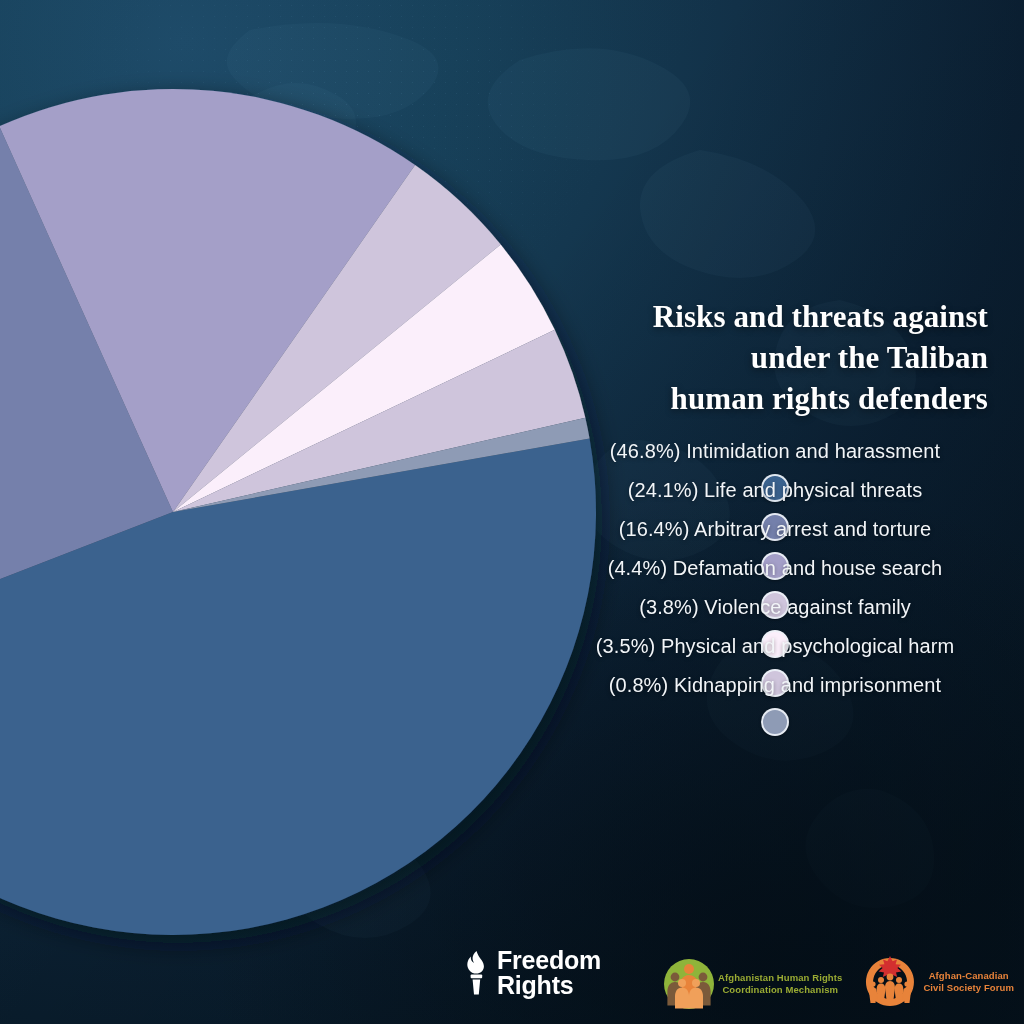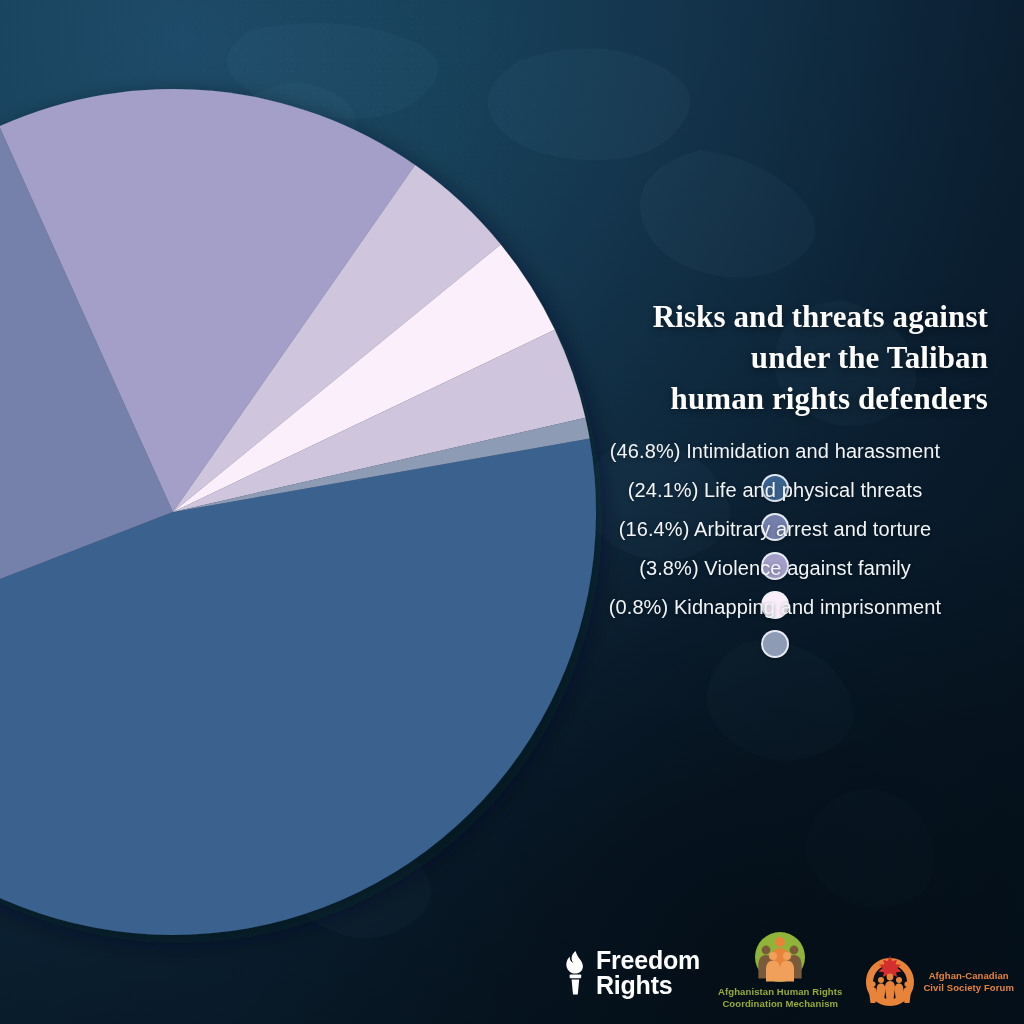--- a/index.html
+++ b/index.html
@@ -119,21 +119,21 @@
   .fh-logo { gap: 8px; align-items: center; padding-bottom: 12px; }
   .fh-text {
     color: #ffffff;
     font-weight: bold;
     font-size: 25px;
     line-height: 1.0;
     letter-spacing: -0.2px;
   }
   .fh-text div { display: block; }
 
-  .ahrcm-logo { flex-direction: column; align-items: center; gap: 3px; }
+  .ahrcm-logo { flex-direction: row; align-items: center; gap: 3px; margin-left: 44px; }
   .ahrcm-text {
     color: #9aab33;
     font-weight: bold;
     font-size: 9.5px;
     line-height: 1.25;
     text-align: center;
     letter-spacing: 0.1px;
   }
 
   .acsf-logo { flex-direction: row; align-items: center; gap: 3px; }
@@ -205,22 +205,30 @@
       </div>
       <div class="legend-row">
         <span class="legend-label">(24.1%) Life and physical threats</span>
         <span class="legend-swatch" style="background: rgb(116, 128, 171);"></span>
       </div>
       <div class="legend-row">
         <span class="legend-label">(16.4%) Arbitrary arrest and torture</span>
         <span class="legend-swatch" style="background: rgb(164, 159, 200);"></span>
       </div>
       <div class="legend-row">
+        <span class="legend-label">(4.4%) Defamation and house search</span>
+        <span class="legend-swatch" style="background: rgb(207, 197, 220);"></span>
+      </div>
+      <div class="legend-row">
         <span class="legend-label">(3.8%) Violence against family</span>
         <span class="legend-swatch" style="background: rgb(251, 239, 251);"></span>
+      </div>
+      <div class="legend-row">
+        <span class="legend-label">(3.5%) Physical and psychological harm</span>
+        <span class="legend-swatch" style="background: rgb(207, 197, 220);"></span>
       </div>
       <div class="legend-row">
         <span class="legend-label">(0.8%) Kidnapping and imprisonment</span>
         <span class="legend-swatch" style="background: rgb(142, 155, 181);"></span>
       </div>
     </div>
 
   <div class="logos">
 
     <div class="logo fh-logo">

